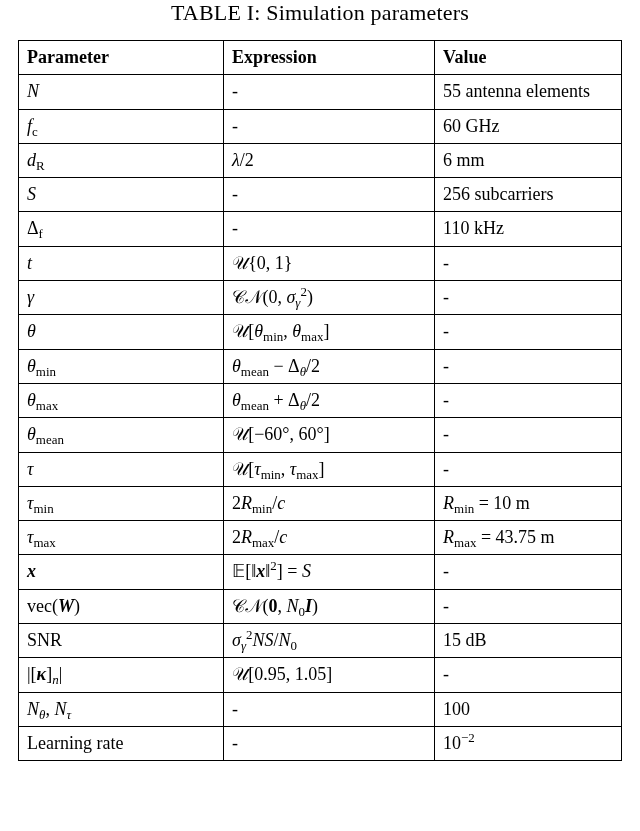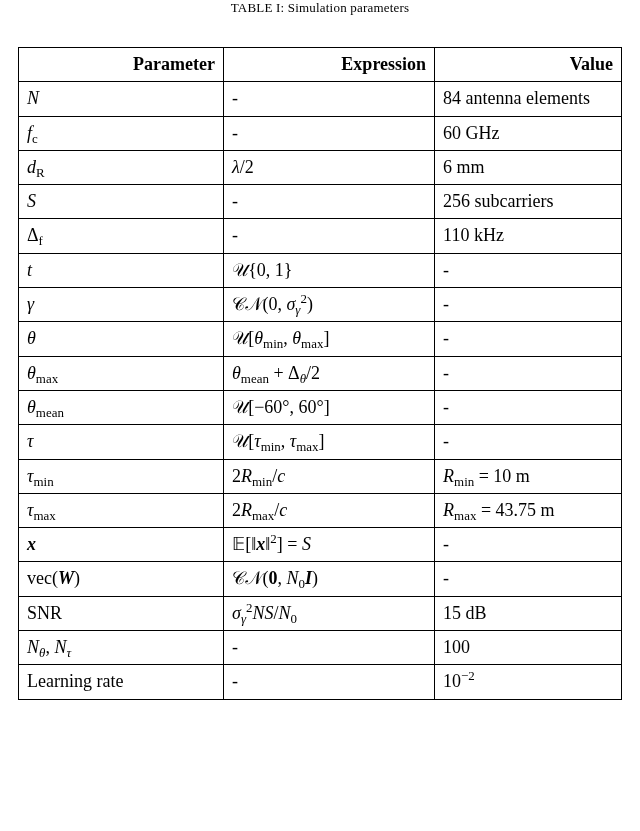--- a/index.html
+++ b/index.html
@@ -10,22 +10,22 @@
     font-family: "Times New Roman", Times, serif;
     color: #000;
   }
   .page {
     width: 640px;
     box-sizing: border-box;
     padding: 0 18px 18px 18px;
   }
   .caption {
     text-align: center;
-    font-size: 13px;
-    margin: 0 0 31px 0;
+    font-size: 22px;
+    margin: 0 0 14px 0;
     letter-spacing: 0.2px;
   }
   table.sim {
     border-collapse: collapse;
     width: 100%;
     table-layout: fixed;
   }
   table.sim col.c1 { width: 34%; }
   table.sim col.c2 { width: 35%; }
   table.sim col.c3 { width: 31%; }
@@ -34,21 +34,20 @@
     padding: 4px 8px 5px 8px;
     text-align: left;
     vertical-align: middle;
     font-size: 18px;
     line-height: 1.35;
     overflow: hidden;
     white-space: nowrap;
   }
   table.sim th {
     font-weight: bold;
-    text-align: right;
   }
   
   .mi { font-style: italic; font-family: "Times New Roman", Times, serif; }
   .rm { font-style: normal; }
   .bi { font-style: italic; font-weight: bold; }
   .bb { font-weight: bold; font-style: normal; }
   .cal { font-family: "Times New Roman", Times, serif; }
   sub, sup { font-size: 0.72em; line-height: 0; }
   sub { vertical-align: -0.28em; }
   sup { vertical-align: 0.55em; }
@@ -69,21 +68,21 @@
     <tr>
       <th>Parameter</th>
       <th>Expression</th>
       <th>Value</th>
     </tr>
   </thead>
   <tbody id="tbody">
         <tr>
           <td><span class="mi">N</span></td>
           <td>-</td>
-          <td>84 antenna elements</td>
+          <td>55 antenna elements</td>
         </tr>
         <tr>
           <td><span class="mi">f</span><sub><span class="rm">c</span></sub></td>
           <td>-</td>
           <td>60 GHz</td>
         </tr>
         <tr>
           <td><span class="mi">d</span><sub><span class="rm">R</span></sub></td>
           <td><span class="mi">λ</span>/2</td>
           <td>6 mm</td>
@@ -104,20 +103,25 @@
           <td>-</td>
         </tr>
         <tr>
           <td><span class="mi">γ</span></td>
           <td><span class="cal">𝒞𝒩</span>(0, <span class="mi">σ</span><sub><span class="mi">γ</span></sub><sup>2</sup>)</td>
           <td>-</td>
         </tr>
         <tr>
           <td><span class="mi">θ</span></td>
           <td><span class="cal">𝒰</span>[<span class="mi">θ</span><sub><span class="rm">min</span></sub>, <span class="mi">θ</span><sub><span class="rm">max</span></sub>]</td>
+          <td>-</td>
+        </tr>
+        <tr>
+          <td><span class="mi">θ</span><sub><span class="rm">min</span></sub></td>
+          <td><span class="mi">θ</span><sub><span class="rm">mean</span></sub> − Δ<sub><span class="mi">θ</span></sub>/2</td>
           <td>-</td>
         </tr>
         <tr>
           <td><span class="mi">θ</span><sub><span class="rm">max</span></sub></td>
           <td><span class="mi">θ</span><sub><span class="rm">mean</span></sub> + Δ<sub><span class="mi">θ</span></sub>/2</td>
           <td>-</td>
         </tr>
         <tr>
           <td><span class="mi">θ</span><sub><span class="rm">mean</span></sub></td>
           <td><span class="cal">𝒰</span>[−60°, 60°]</td>
@@ -147,20 +151,25 @@
           <td><span class="rm">vec</span>(<span class="bi">W</span>)</td>
           <td><span class="cal">𝒞𝒩</span>(<span class="bb">0</span>, <span class="mi">N</span><sub>0</sub><span class="bi">I</span>)</td>
           <td>-</td>
         </tr>
         <tr>
           <td><span class="rm">SNR</span></td>
           <td><span class="mi">σ</span><sub><span class="mi">γ</span></sub><sup>2</sup><span class="mi">N</span><span class="mi">S</span>/<span class="mi">N</span><sub>0</sub></td>
           <td>15 dB</td>
         </tr>
         <tr>
+          <td>|[<span class="bi">κ</span>]<sub><span class="mi">n</span></sub>|</td>
+          <td><span class="cal">𝒰</span>[0.95, 1.05]</td>
+          <td>-</td>
+        </tr>
+        <tr>
           <td><span class="mi">N</span><sub><span class="mi">θ</span></sub>, <span class="mi">N</span><sub><span class="mi">τ</span></sub></td>
           <td>-</td>
           <td>100</td>
         </tr>
         <tr>
           <td>Learning rate</td>
           <td>-</td>
           <td>10<sup>−2</sup></td>
         </tr>
       </tbody>

